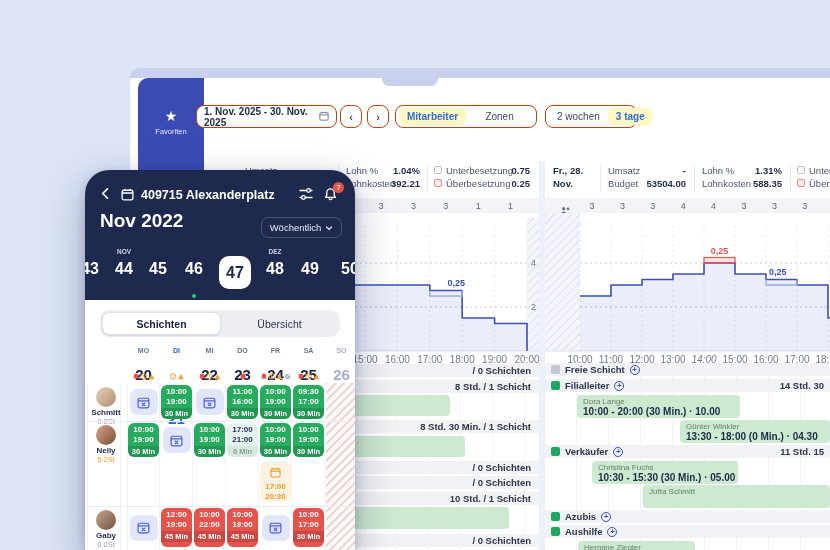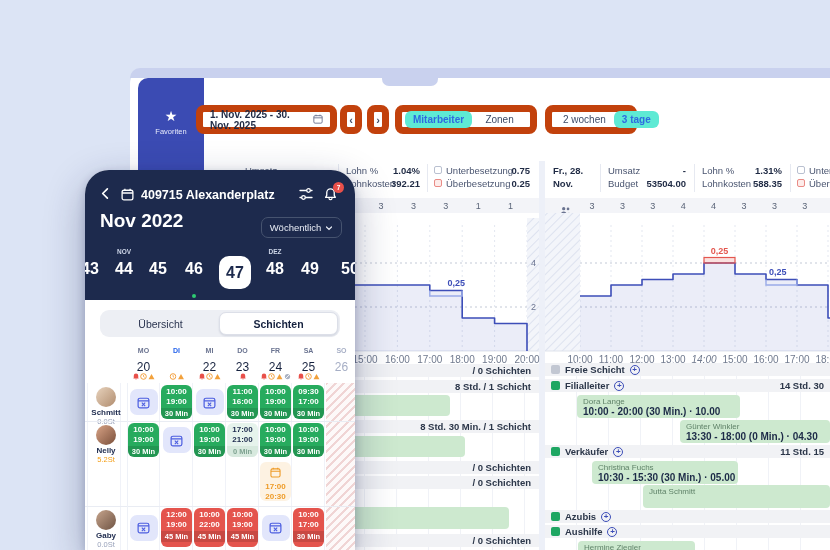--- a/index.html
+++ b/index.html
@@ -8,26 +8,26 @@
   #stage *{box-sizing:border-box}
   .abs{position:absolute}
   
   .window{position:absolute;left:130px;top:68px;width:700px;height:482px;background:#fff;border-radius:16px 0 0 0}
   .win-bar{position:absolute;left:0;top:0;width:700px;height:10px;background:#c9d1ee;border-radius:16px 0 0 0}
   .win-notch{position:absolute;left:252px;top:10px;width:56px;height:8px;background:#c9d1ee;border-radius:0 0 7px 7px}
   .sidebar{position:absolute;left:8px;top:10px;width:66px;height:472px;background:#3b4bb3;border-radius:10px 0 0 0;color:#fff;text-align:center}
   .sb-star{font-size:14px;margin-top:30px;color:#fff}
   .sb-label{font-size:7.5px;margin-top:3px;color:#e7eafb}
   
-  .tb-box{position:absolute;height:29px;background:#fff;border:7px solid #c2410c;border-radius:8px;display:flex;align-items:center;font-size:10px;color:#1f2a44}
+  .tb-box{position:absolute;height:23px;background:#fff;border:1px solid #c2410c;border-radius:8px;display:flex;align-items:center;font-size:10px;color:#1f2a44}
   .datebox{left:66px;top:37px;width:141px;font-weight:bold;padding:0 7px;justify-content:space-between}
   .chev{top:37px;width:22px;justify-content:center;color:#404c66;font-weight:bold;font-size:11px}
   .seg{top:37px;padding:0 3px}
   .seg-item{flex:1;text-align:center;font-size:10px;color:#3c4a66;padding:3px 8px;border-radius:6px;white-space:nowrap}
-  .seg-item.active{background:#5eead4;color:#2e6be0;font-weight:bold}
+  .seg-item.active{background:#fef9c3;color:#2e6be0;font-weight:bold}
   
   .stat-label{font-size:9.5px;color:#4a5570;white-space:nowrap}
   .stat-value{font-size:9.5px;color:#1f2a44;font-weight:bold;text-align:right;white-space:nowrap}
   .vdiv{position:absolute;width:1px;background:#e6e9f1}
   .cbox{position:absolute;width:8px;height:8px;border:1px solid #b9c0d0;border-radius:2px;background:#fff}
   .cbox.red{border-color:#e98b86;background:#fdecea}
   .counts-bar{position:absolute;height:15px;background:#f3f4f8}
   .count-num{position:absolute;font-size:9px;color:#5a6478;transform:translateX(-50%)}
   
   .rowlines{background-image:repeating-linear-gradient(90deg,transparent 0 31px,#f0f2f7 31px 32px)}
@@ -51,21 +51,21 @@
     color:#e8ecf5;font-size:9.5px;display:flex;align-items:center;justify-content:center;gap:4px}
   .wk-mon{position:absolute;top:78px;font-size:6.5px;font-weight:bold;color:#ced6e8;transform:translateX(-50%)}
   .wk-num{position:absolute;top:90px;font-size:16px;font-weight:bold;color:#fff;transform:translateX(-50%)}
   .wk-sel{position:absolute;left:134px;top:86px;width:32px;height:33px;background:#fff;border-radius:10px;
     color:#1d2a4d;font-size:16px;font-weight:bold;display:flex;align-items:center;justify-content:center}
   .wk-dot{position:absolute;left:107px;top:124px;width:4px;height:4px;border-radius:50%;background:#2ecc71}
   .ph-tabs{position:absolute;left:15px;top:140px;width:240px;height:27px;background:#edeff4;border-radius:9px;display:flex;padding:2px}
   .ph-tab{flex:1;display:flex;align-items:center;justify-content:center;font-size:10.5px;color:#2b3550;border-radius:7px}
   .ph-tab.active{background:#fff;border:1px solid #dcdfe8;font-weight:bold;color:#16223f;box-shadow:0 1px 2px rgba(20,30,70,.12)}
   .day-dow{position:absolute;top:177px;font-size:7px;font-weight:bold;color:#6a7390;transform:translateX(-50%)}
-  .day-num{position:absolute;top:190px;font-size:12px;font-weight:normal;color:#16223f;transform:translateX(-50%)}
+  .day-num{position:absolute;top:196px;font-size:15px;font-weight:bold;color:#16223f;transform:translateX(-50%)}
   .day-icons{position:absolute;top:203px;height:7px;display:flex;gap:1px;transform:translateX(-50%)}
   .day-icons svg{display:block}
   .blue-t{color:#2563eb !important}.muted-t{color:#a6aec5 !important}
   .ph-grid{position:absolute;left:0;top:213px;width:270px;height:167px;
     background-image:repeating-linear-gradient(90deg,transparent 0 32px,#f0f2f8 32px 33px);background-position:42px 0}
   .ph-rowline{position:absolute;left:0;width:270px;height:1px;background:#e9ecf3}
   .cell{position:absolute;width:31px;border-radius:6px;overflow:hidden;text-align:center}
   .cell .tl{font-size:8px;font-weight:bold;line-height:10px}
   .cell .band{font-size:7.5px;font-weight:bold;line-height:11px;background:rgba(0,0,0,.12)}
   .cell.green{background:#27ab5e;color:#fff}
@@ -246,20 +246,21 @@
       <div class="hour-label" style="left: 797px; top: 341px;">17:00</div>
       <div class="hour-label" style="left: 828px; top: 341px;">18:00</div>
       <div class="abs rowlines" style="left: 205px; top: 348px; width: 334px; height: 202px;"></div>
       <div class="sum-row" style="left: 205px; top: 351px; width: 334px; height: 13px;">/ 0 Schichten</div>
       <div class="sum-row" style="left: 205px; top: 367px; width: 334px; height: 13px;">8 Std. / 1 Schicht</div>
       <div class="lbar" style="left: 205px; top: 382px; width: 245px; height: 21px;"></div>
       <div class="sum-row" style="left: 205px; top: 407px; width: 334px; height: 13px;">8 Std. 30 Min. / 1 Schicht</div>
       <div class="lbar" style="left: 205px; top: 423px; width: 260px; height: 21px;"></div>
       <div class="sum-row" style="left: 205px; top: 448px; width: 334px; height: 13px;">/ 0 Schichten</div>
       <div class="sum-row" style="left: 205px; top: 463px; width: 334px; height: 13px;">/ 0 Schichten</div>
+      <div class="sum-row" style="left: 205px; top: 479px; width: 334px; height: 13px;">10 Std. / 1 Schicht</div>
       <div class="lbar" style="left: 205px; top: 494px; width: 304px; height: 22px;"></div>
       <div class="sum-row" style="left: 205px; top: 521px; width: 334px; height: 13px;">/ 0 Schichten</div>
       <div class="abs rowlines" style="left: 545px; top: 348px; width: 285px; height: 202px;"></div>
       <div class="grp-row" style="left: 545px; top: 350px; width: 285px; height: 13px;">
         <span class="grp-square" style="background: rgb(194, 199, 210);"></span>
         <span>Freie Schicht</span>
         <span class="plus-circle">+</span>
       </div>
       <div class="grp-row" style="left: 545px; top: 366px; width: 285px; height: 13px;">
         <span class="grp-square" style="background: rgb(30, 166, 98);"></span>
@@ -350,22 +351,22 @@
           <div class="wk-sel">47</div>
           <div class="wk-num" style="left: 190px;">48</div>
           <div class="wk-num" style="left: 225px;">49</div>
           <div class="wk-num" style="left: 265px;">50</div>
           <div class="wk-mon" style="left: 39px;">NOV</div>
           <div class="wk-mon" style="left: 190px;">DEZ</div>
           <div class="wk-dot"></div>
         </div>
     </div>
     <div class="ph-tabs" id="ph-tabs">
+        <div class="ph-tab active">Schichten</div>
         <div class="ph-tab">Übersicht</div>
-        <div class="ph-tab active">Schichten</div>
       </div>
     <div id="days-header">
         <div class="day-dow" style="left: 58.5px;">MO</div>
         <div class="day-num" style="left: 58.5px;">20</div>
         <div class="day-icons" style="left: 58.5px;">
           <span>
             <svg width="6" height="7" viewBox="0 0 8 9">
               <path d="M4 0.5a3 3 0 0 0-3 3v2.6L0.4 7h7.2L7 6.1V3.5a3 3 0 0 0-3-3z" fill="#e8504a"></path>
               <path d="M3 7.6a1 1 0 0 0 2 0z" fill="#e8504a"></path>
             </svg>

